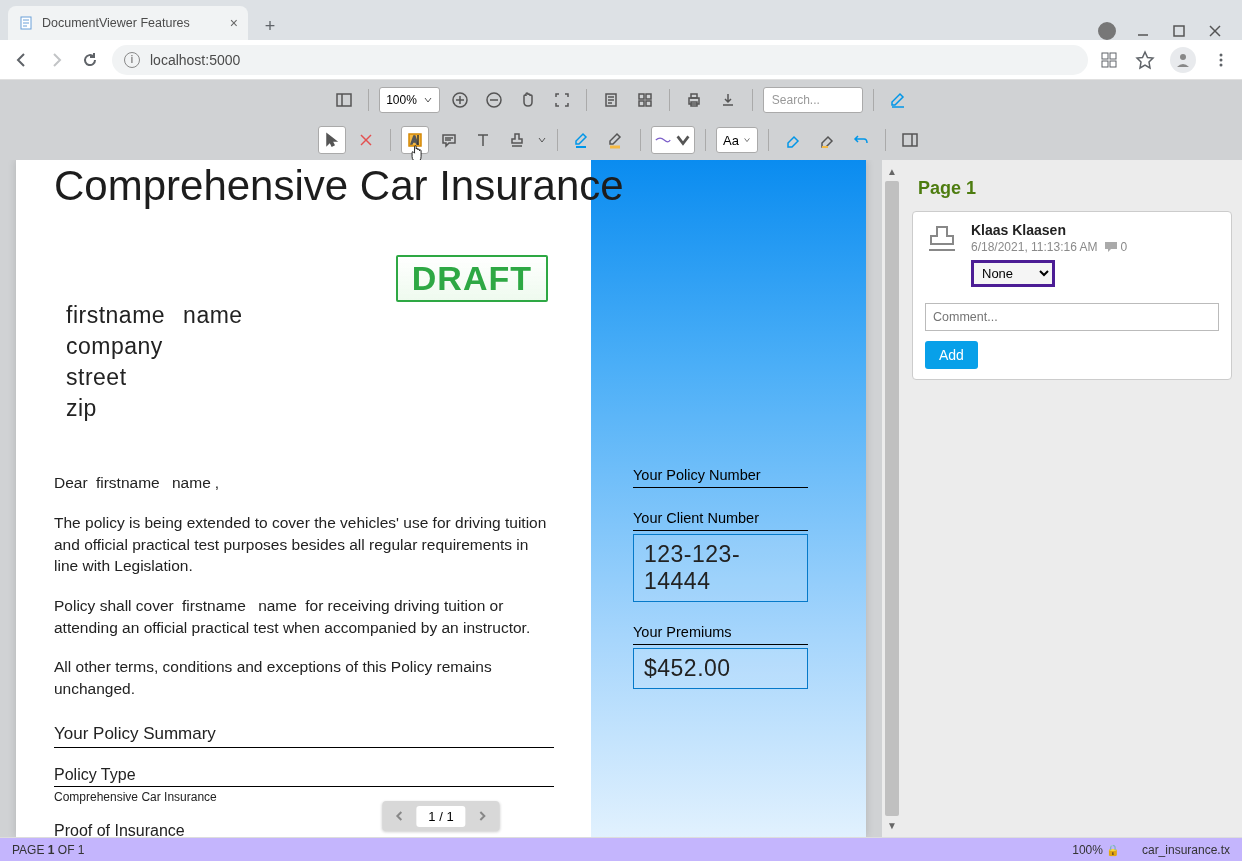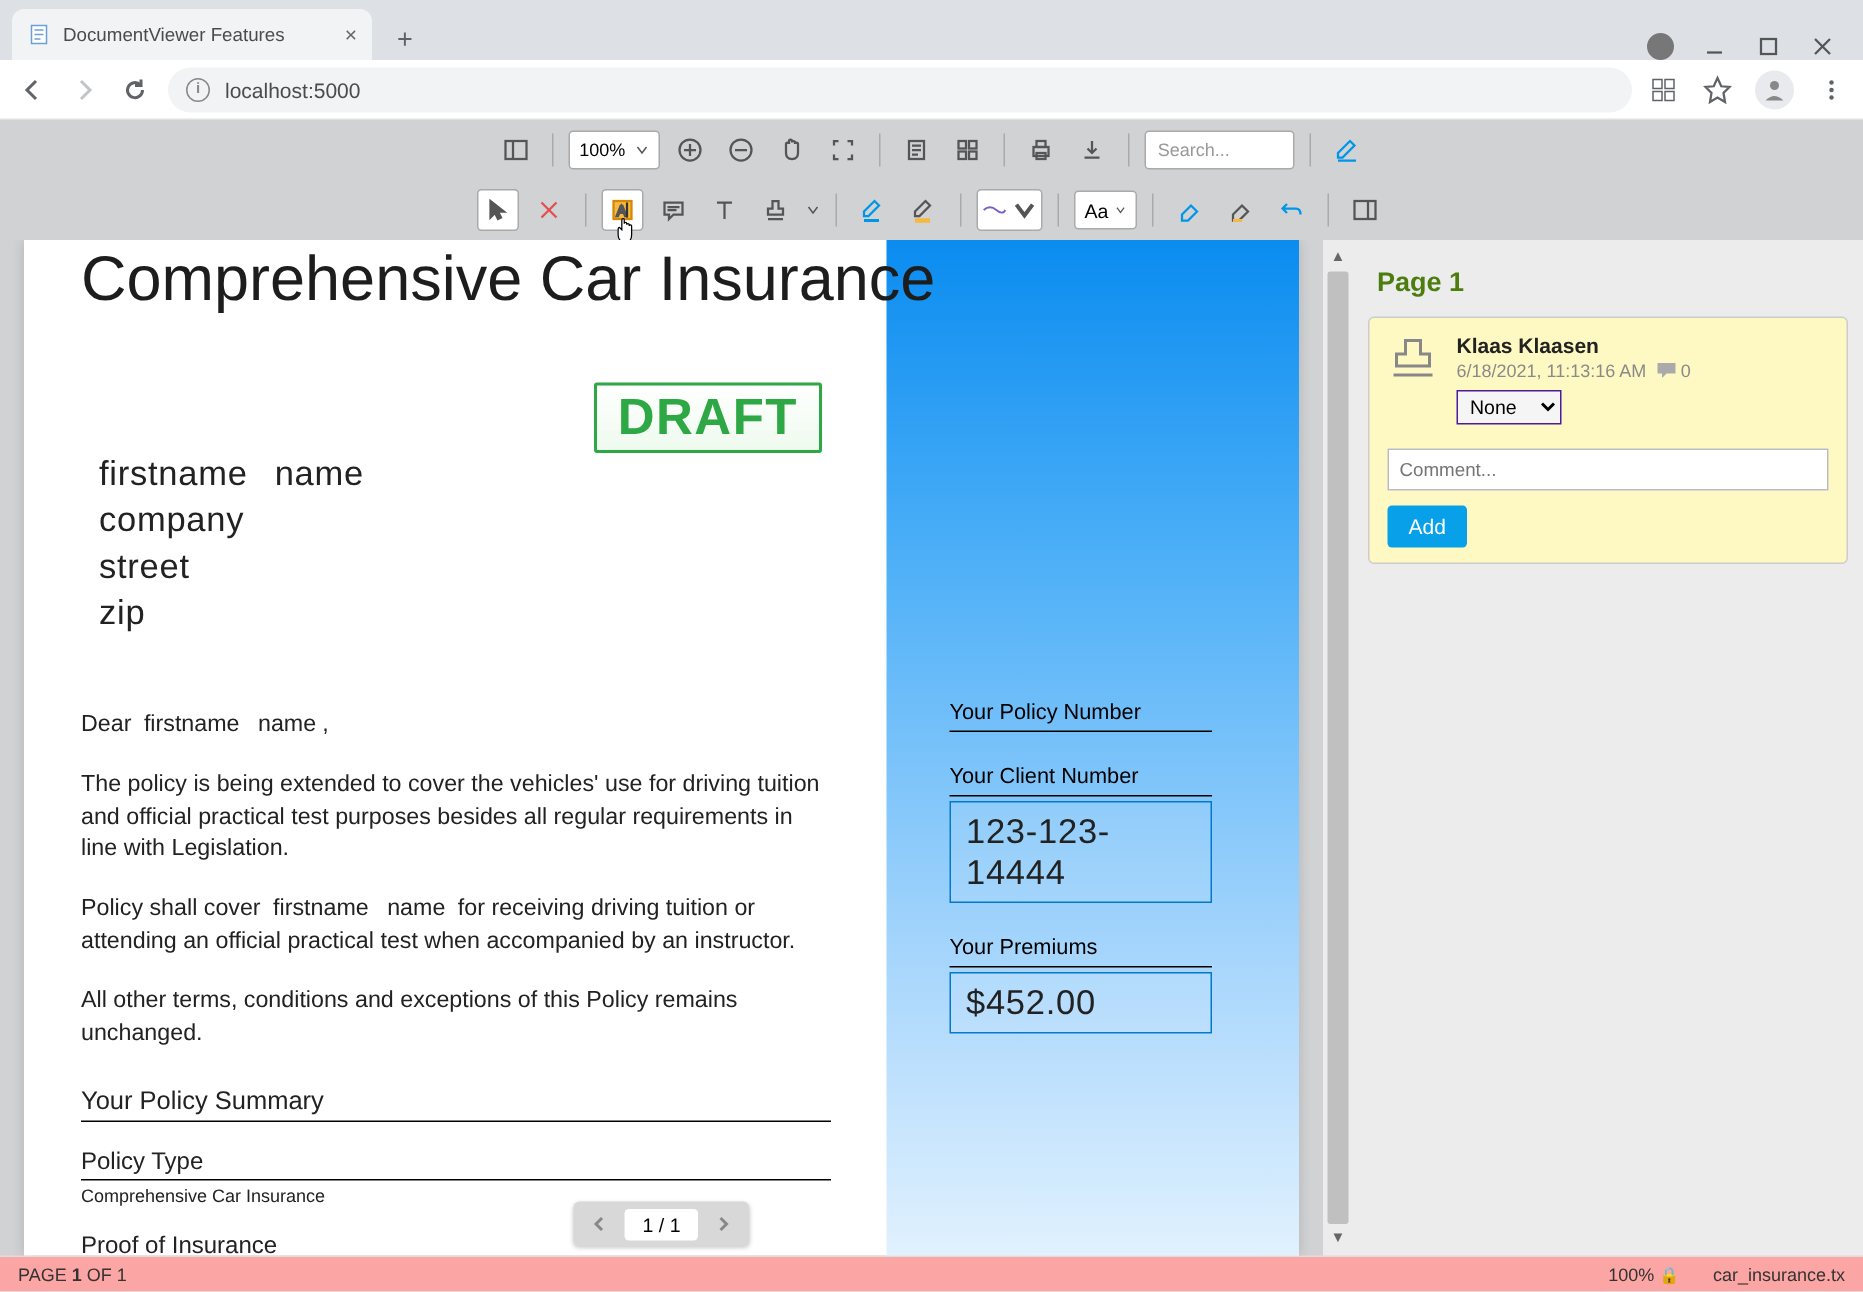--- a/index.html
+++ b/index.html
@@ -71,33 +71,33 @@
 .cursor-hand { position:absolute; top:-6px; left:73px; width:18px; height:22px; pointer-events:none; }
 
 
 .vscroll { width:20px; background:#ececec; display:flex; flex-direction:column; align-items:center; padding-top:6px; padding-bottom:6px; }
 .vscroll .thumb { width:14px; flex:1; background:#c0c0c0; border-radius:2px; margin:4px 0; max-height:640px; }
 .vscroll .arrow { font-size:10px; color:#666; }
 
 
 .sidebar { width:340px; background:#ececec; overflow:auto; padding:18px 10px; }
 .side-page-label { font-size:18px; font-weight:600; color:#4d7c0f; margin:0 0 12px 6px; }
-.comment-card { background:#fef9c3; border:1px solid #ccc; border-radius:4px; padding:10px 12px; }
+.comment-card { background:#ffffff; border:1px solid #ccc; border-radius:4px; padding:10px 12px; }
 .comment-head { display:flex; gap:12px; margin-bottom:8px; }
 .stamp-icon { width:34px; height:34px; color:#888; }
 .comment-meta { flex:1; }
 .comment-author { font-weight:bold; font-size:14px; color:#222; }
 .comment-time { font-size:12px; color:#8a8a8a; display:flex; align-items:center; gap:6px; margin-top:2px; }
 .reply-count { display:flex; align-items:center; gap:3px; color:#8a8a8a; }
-.select-status { margin-top:6px; border:1px solid #4c1d95; font-size:13px; padding:2px 4px; width:70px; background:#f5f5f5; }
+.select-status { margin-top:6px; border:3px solid #4c1d95; font-size:13px; padding:2px 4px; width:84px; background:#f5f5f5; }
 .comment-input { width:100%; border:1px solid #bbb; font-size:12.5px; padding:5px 7px; margin-top:8px; color:#999; height:28px; }
 .add-btn { margin-top:10px; background:#08a0e9; color:#fff; border:none; padding:6px 14px; font-size:14px; border-radius:3px; cursor:pointer; }
 
 
-.status-bar { height:24px; background:#fca5a5; border-top:1px solid #ddd; display:flex; align-items:center; padding:0 12px; font-size:12px; color:#333; }
+.status-bar { height:24px; background:#c4b5fd; border-top:1px solid #ddd; display:flex; align-items:center; padding:0 12px; font-size:12px; color:#333; }
 .status-bar .sb-right { margin-left:auto; display:flex; gap:22px; align-items:center; }
 .lock-icon { font-size:11px; }
 </style>
 </head>
 <body>
 
 <div class="browser-chrome">
   <div class="tab">
     <span class="tab-icon">
       <svg viewBox="0 0 16 16">

